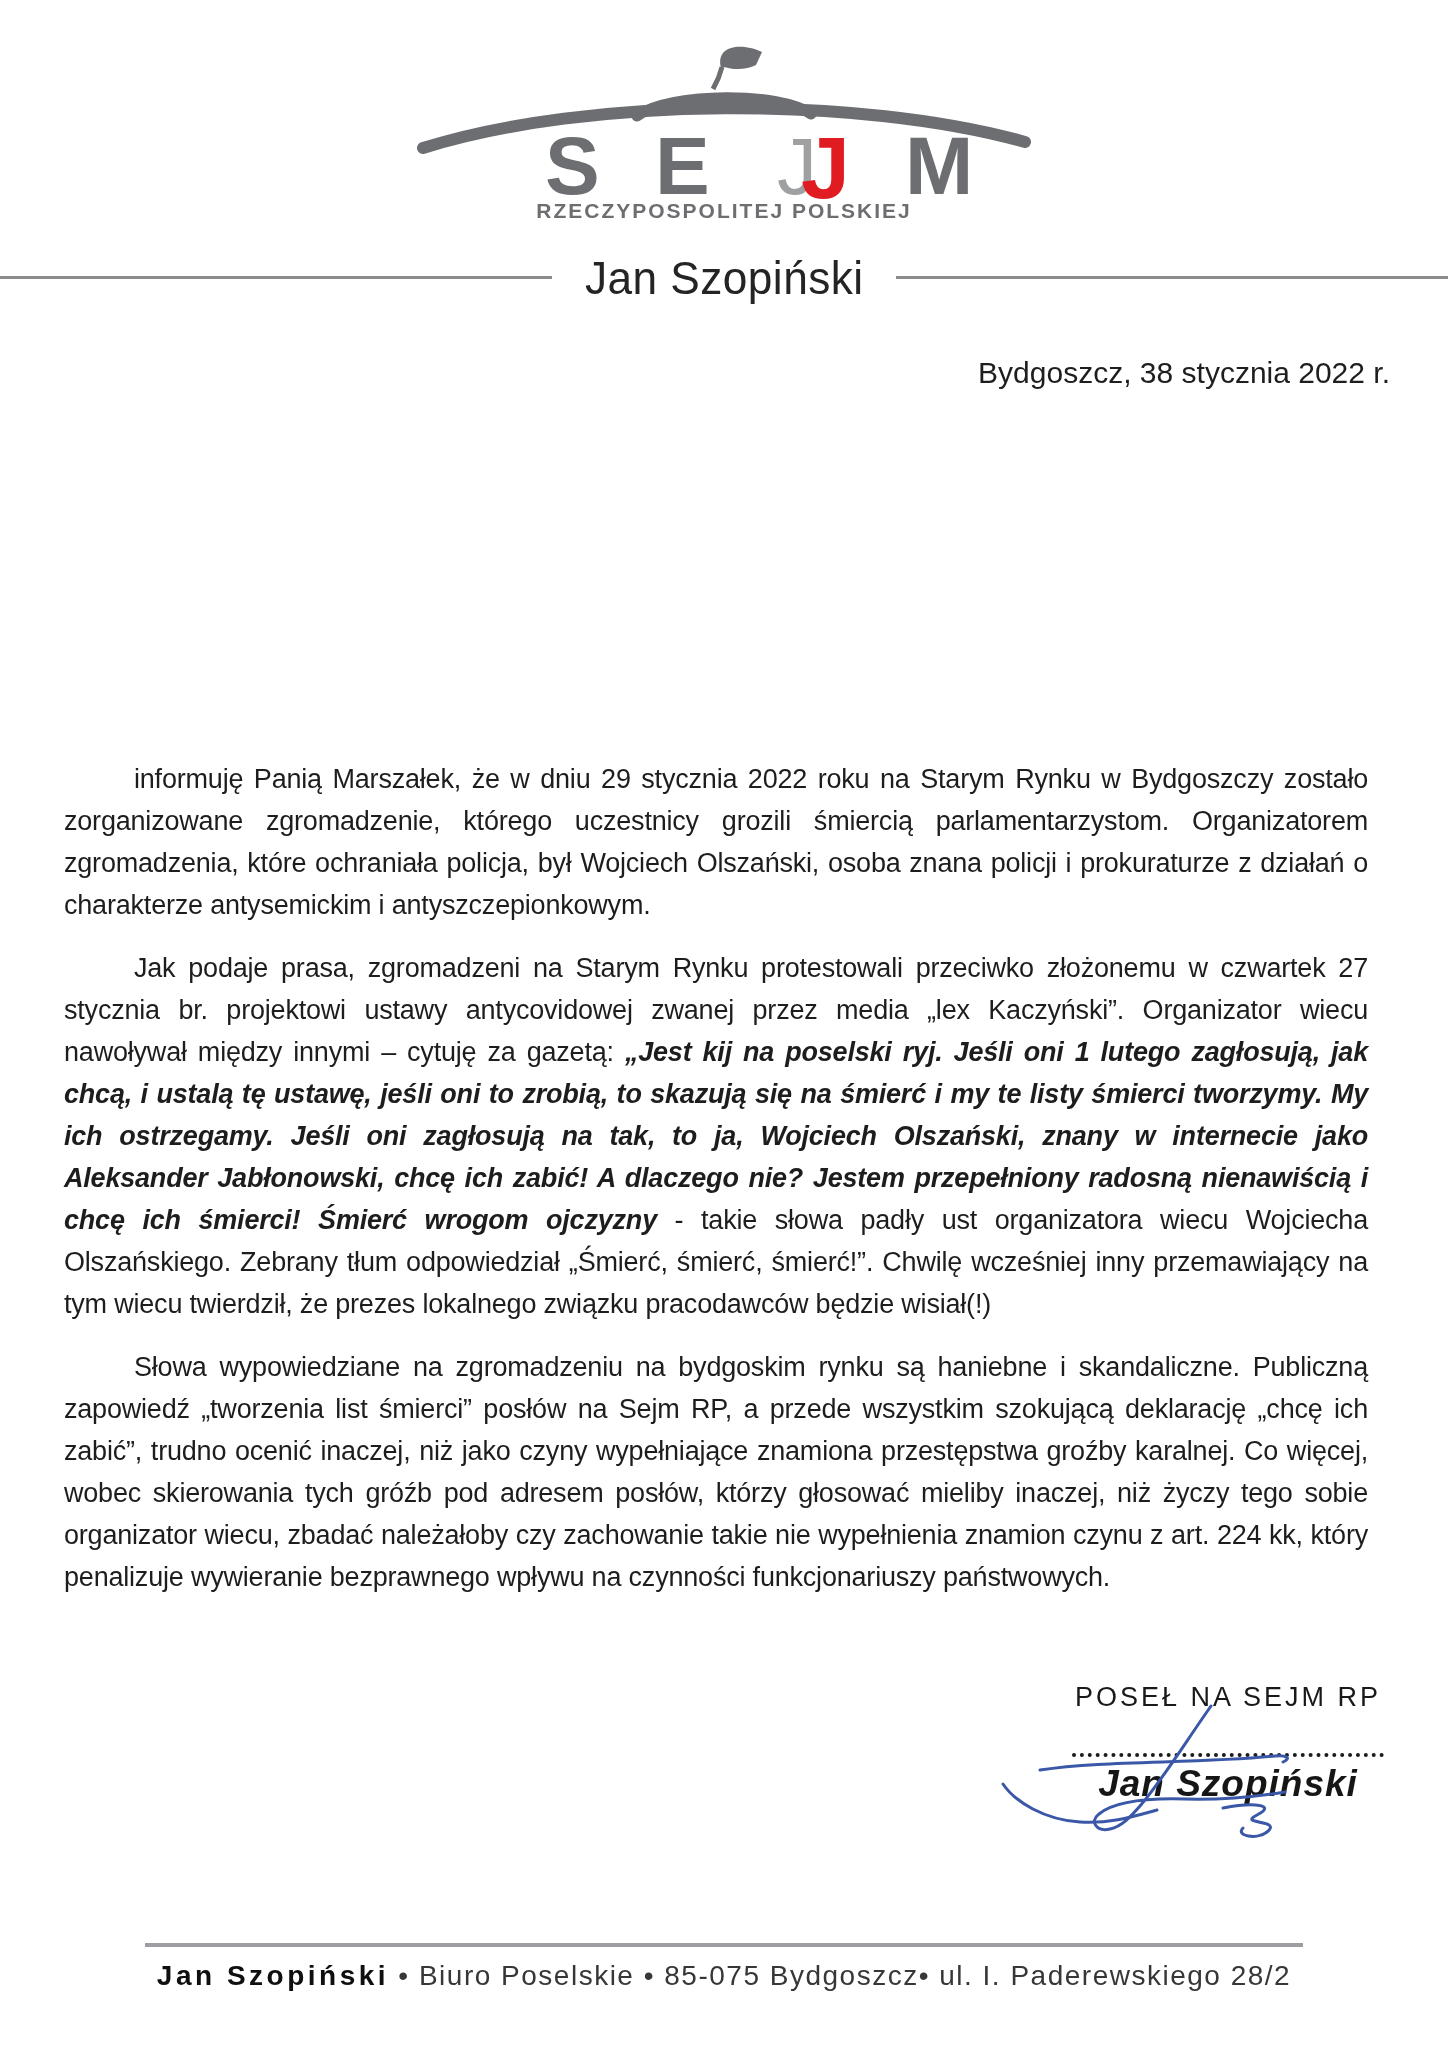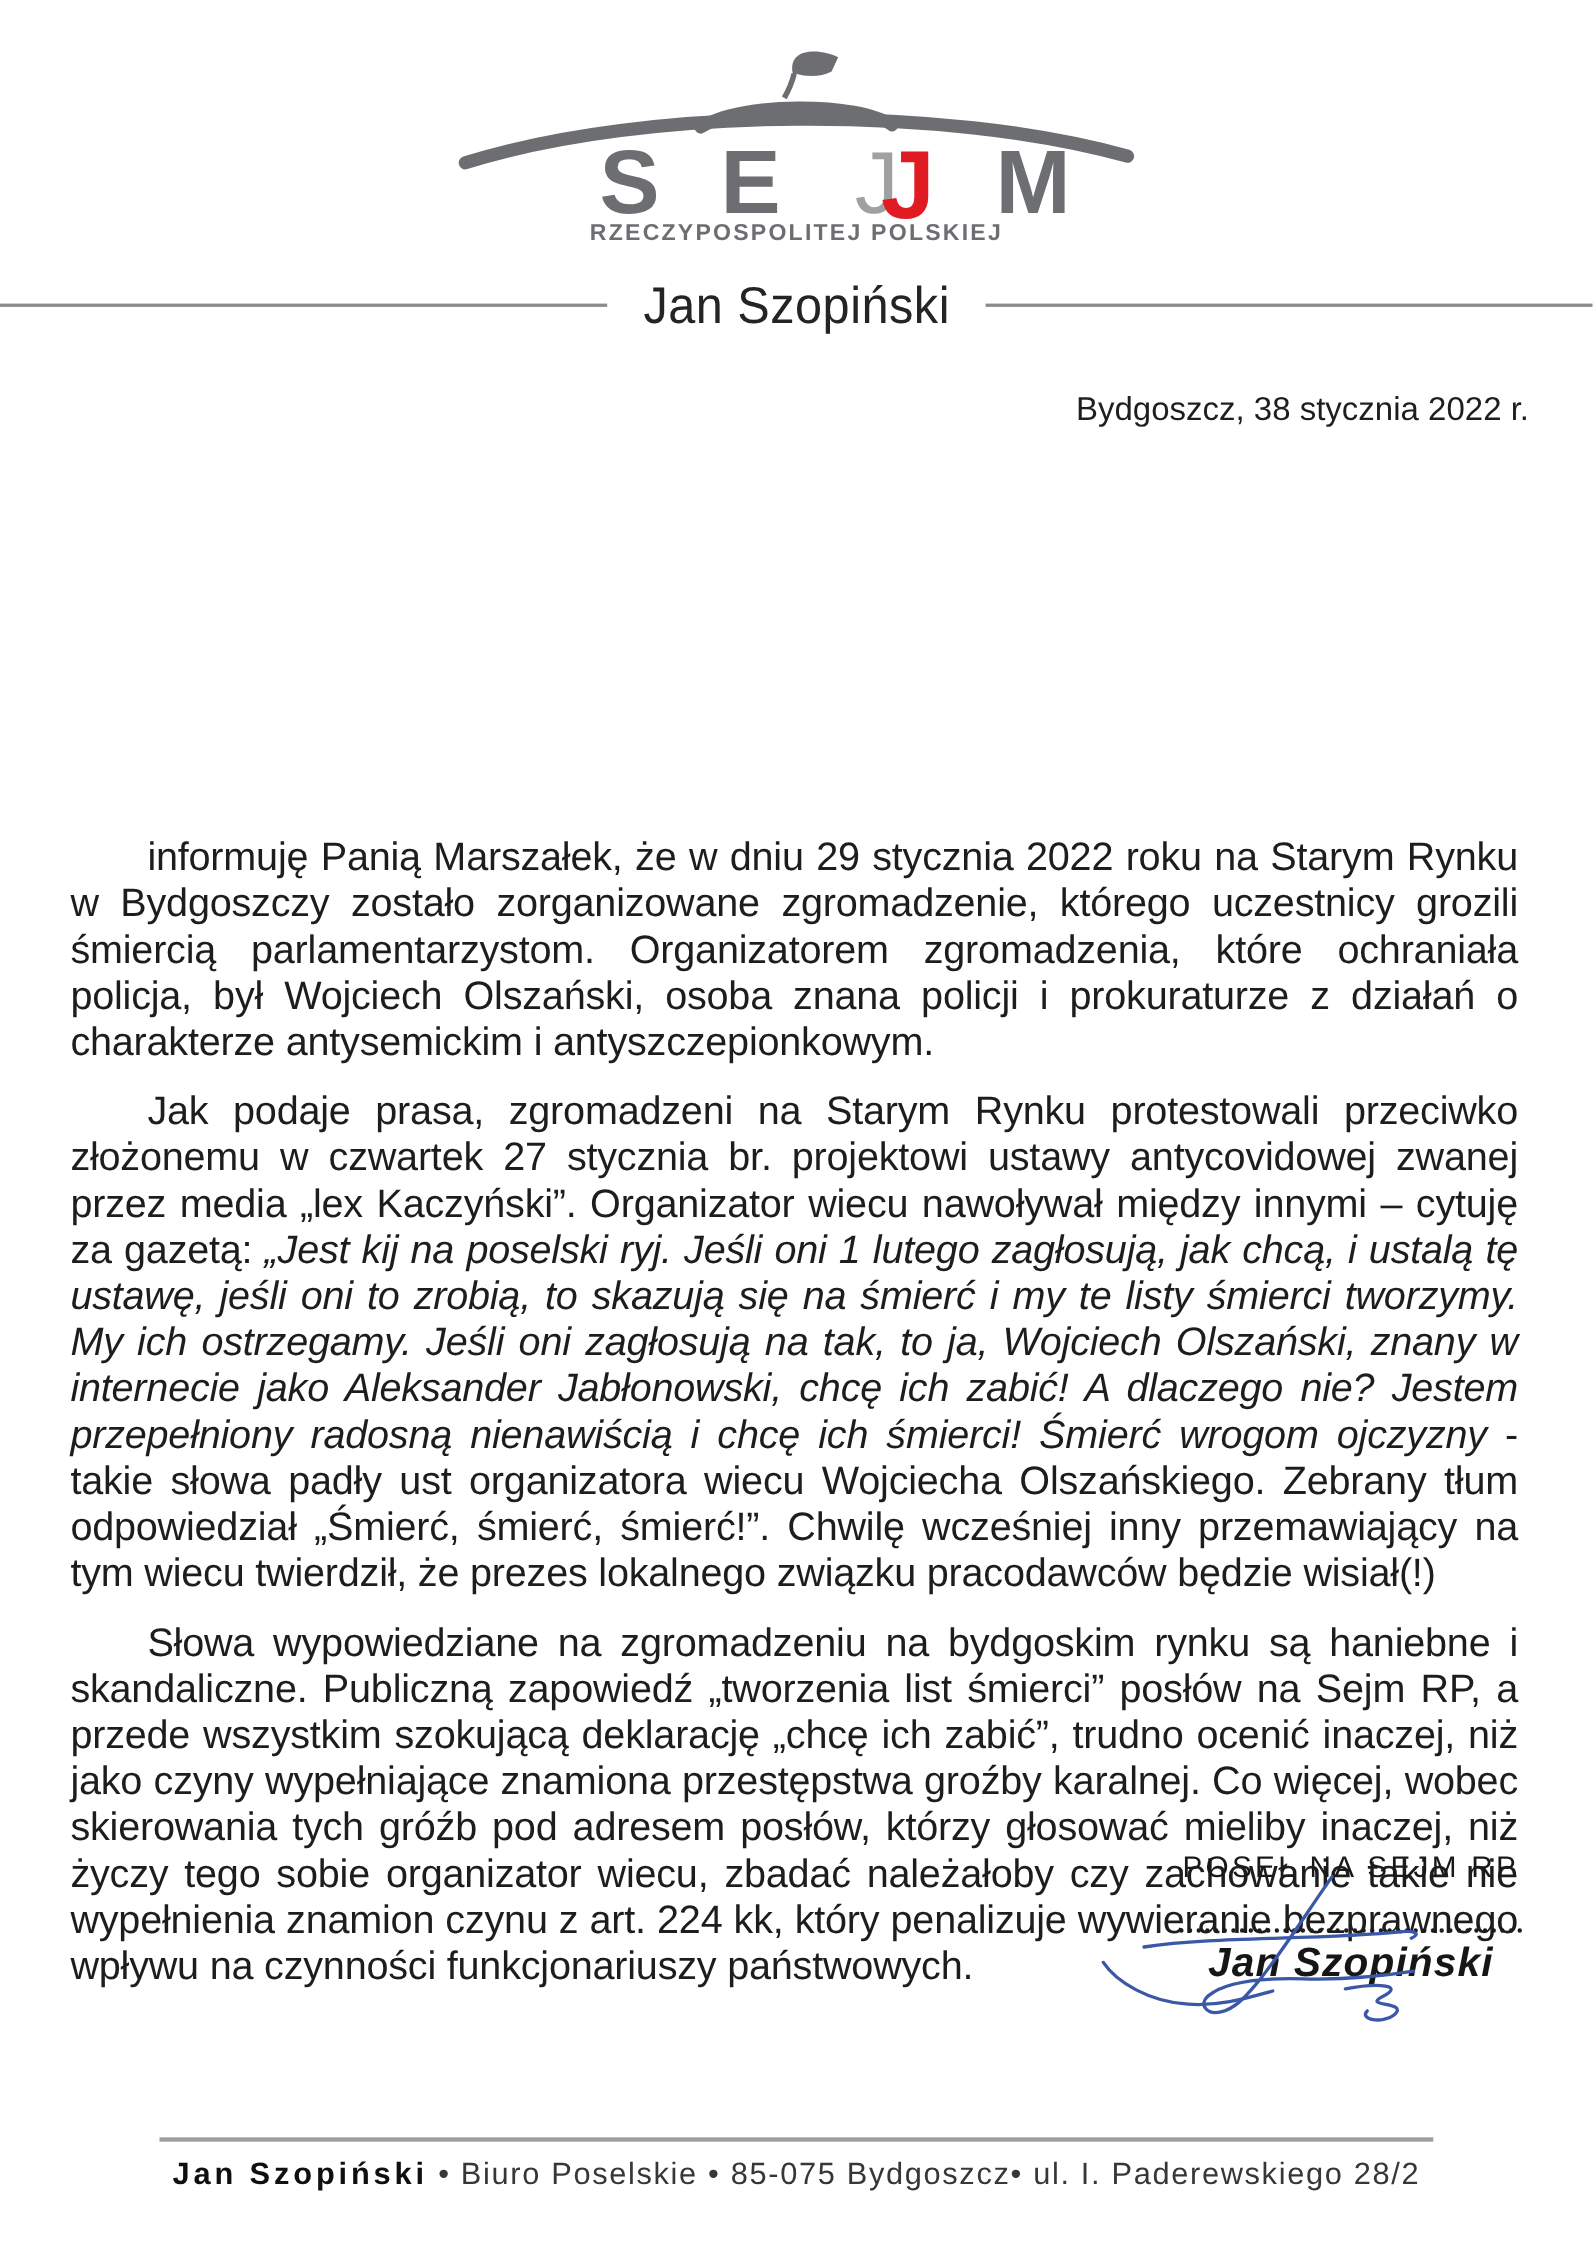--- a/index.html
+++ b/index.html
@@ -40,26 +40,26 @@
     position:absolute;top:492px;left:889px;
     font-size:33px;font-weight:bold;color:#121212;
     line-height:57px;
   }
 
   
   .body-text{
     position:absolute;top:758px;left:64px;width:1320px;
   }
   .body-text p{
-    margin:0 4px 21px 0;
-    font-size:36px;line-height:42px;
+    margin:0 16px 21px 0;
+    font-size:27px;line-height:42px;
     text-align:justify;text-indent:70px;
     color:#1d1d1d;letter-spacing:-.2px;
   }
-  .quote{font-weight:normal;font-style:italic;}
+  .quote{font-weight:bold;font-style:italic;}
 
   
   .sig-block{
     position:absolute;top:1682px;left:1060px;width:336px;
     text-align:center;
   }
   .sig-title{font-size:27px;letter-spacing:3px;color:#191919;white-space:nowrap;}
   .sig-dots{width:312px;margin:40px auto 0 auto;border-bottom:4px dotted #1c1c1c;height:0;}
   .sig-name{margin-top:6px;font-size:37px;font-weight:bold;font-style:italic;color:#161616;letter-spacing:1px;}
   .scribble{position:absolute;top:1698px;left:985px;width:380px;height:150px;pointer-events:none;}

